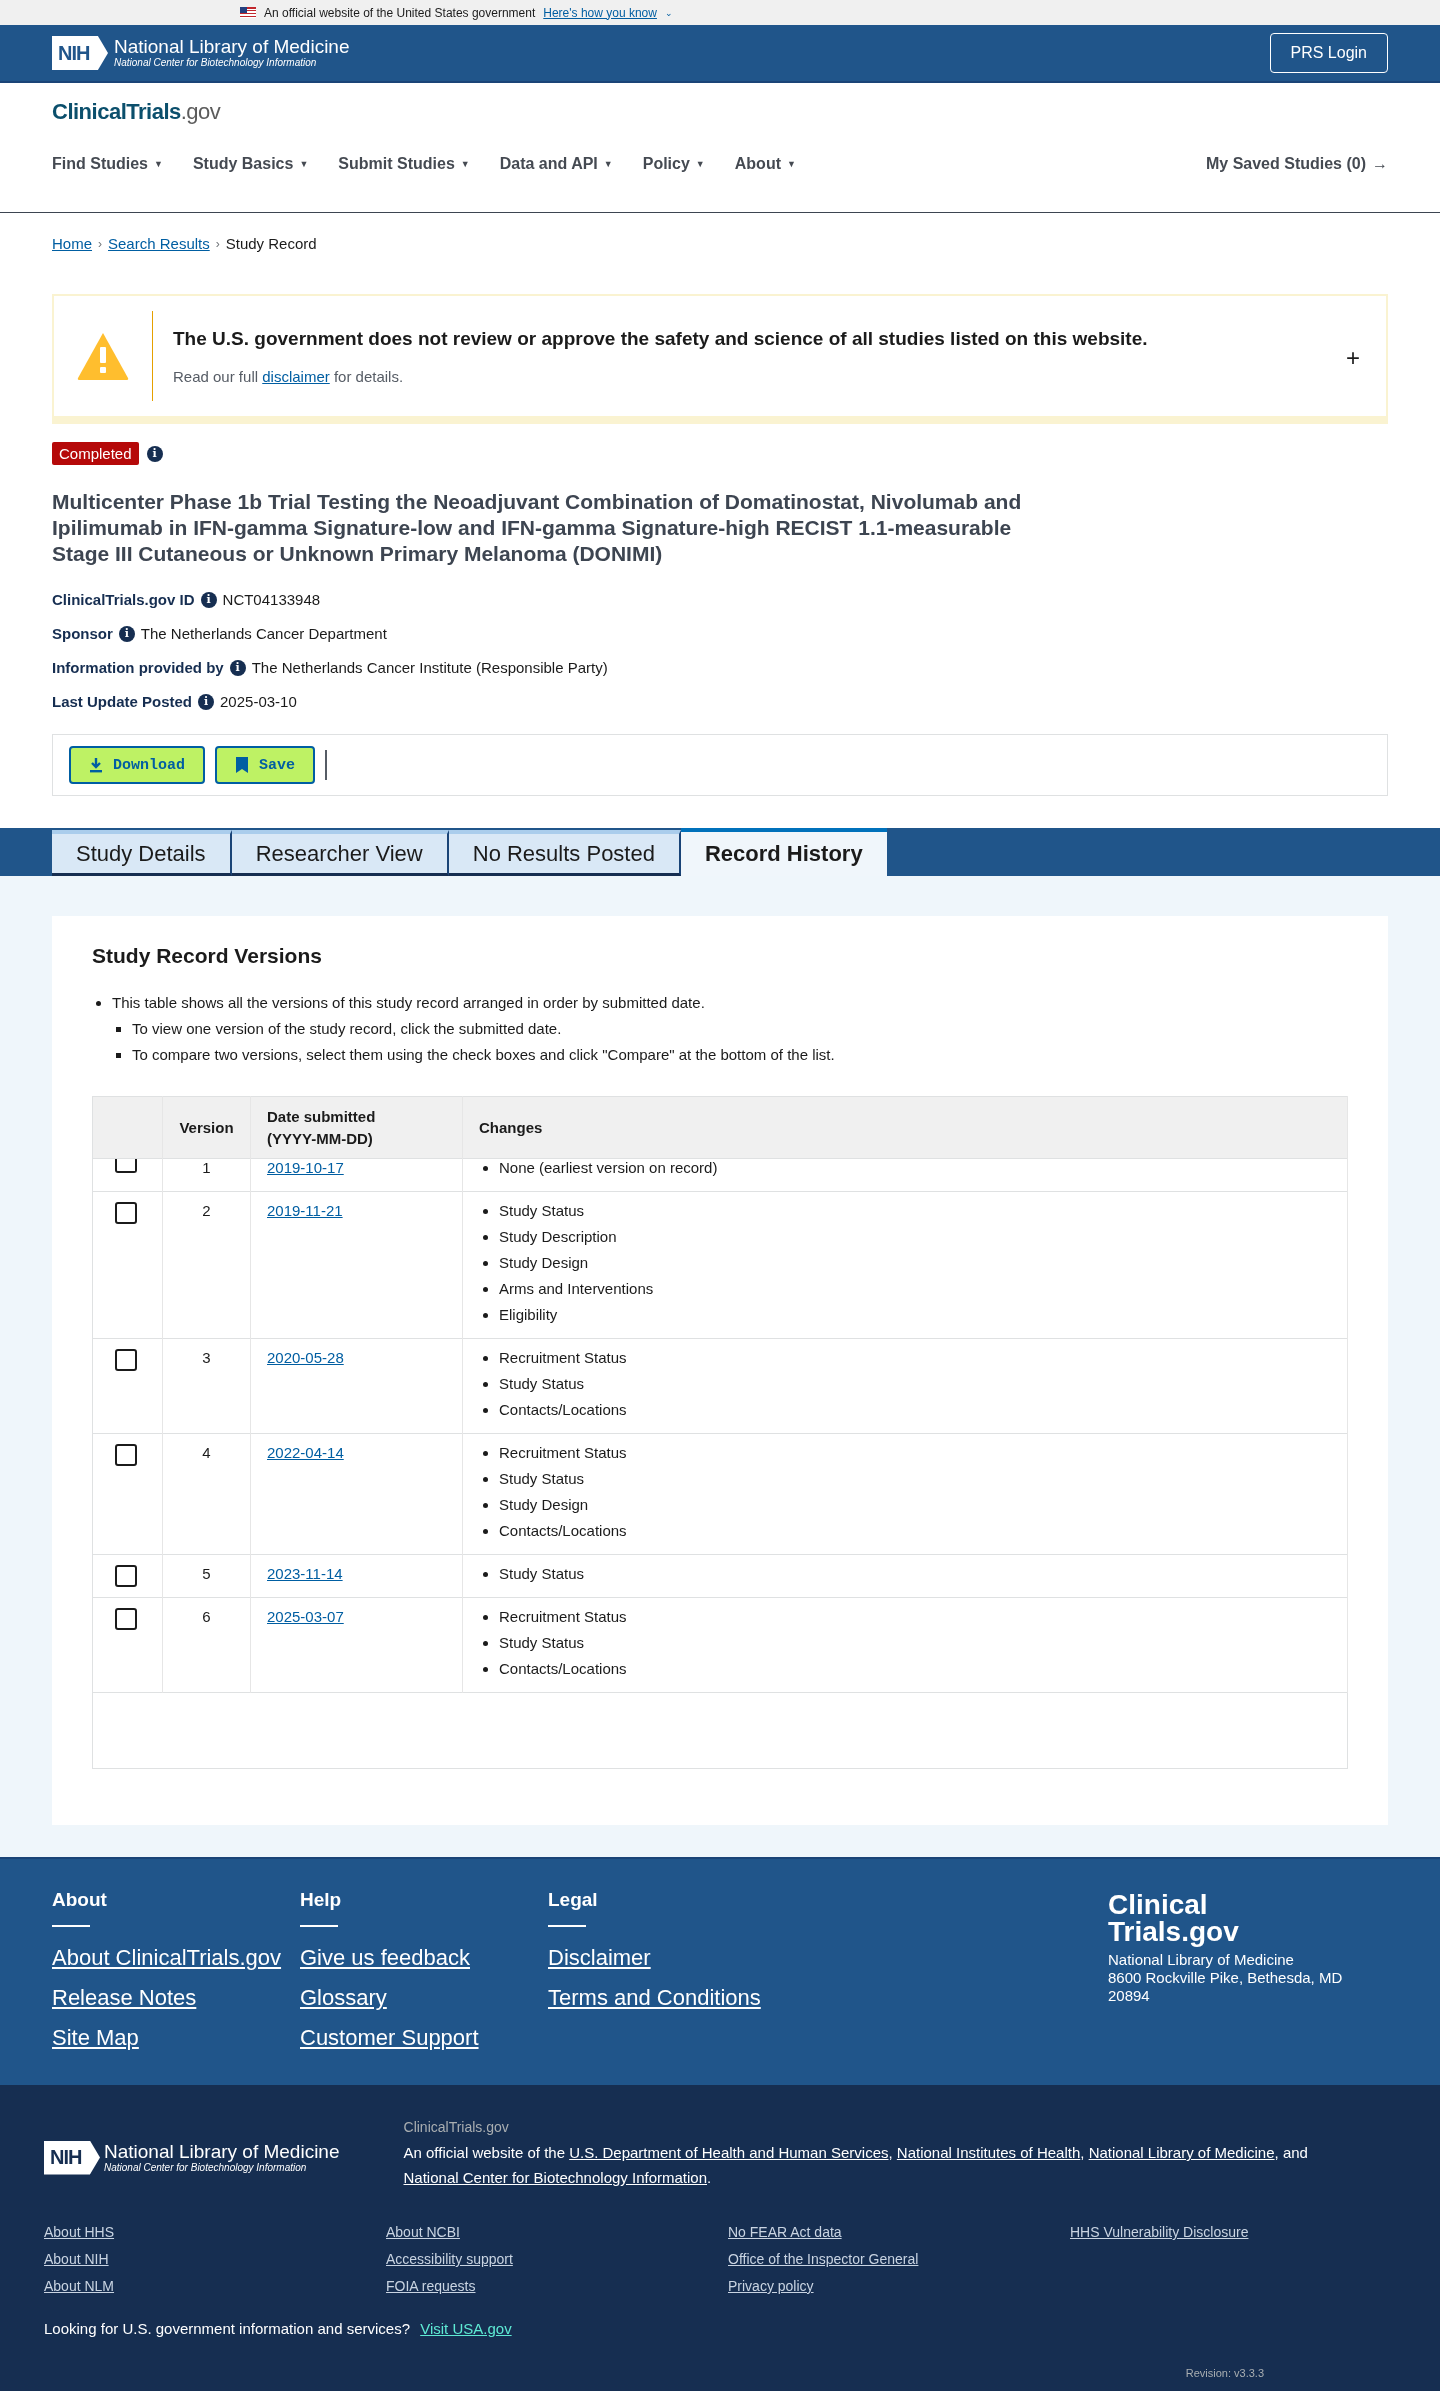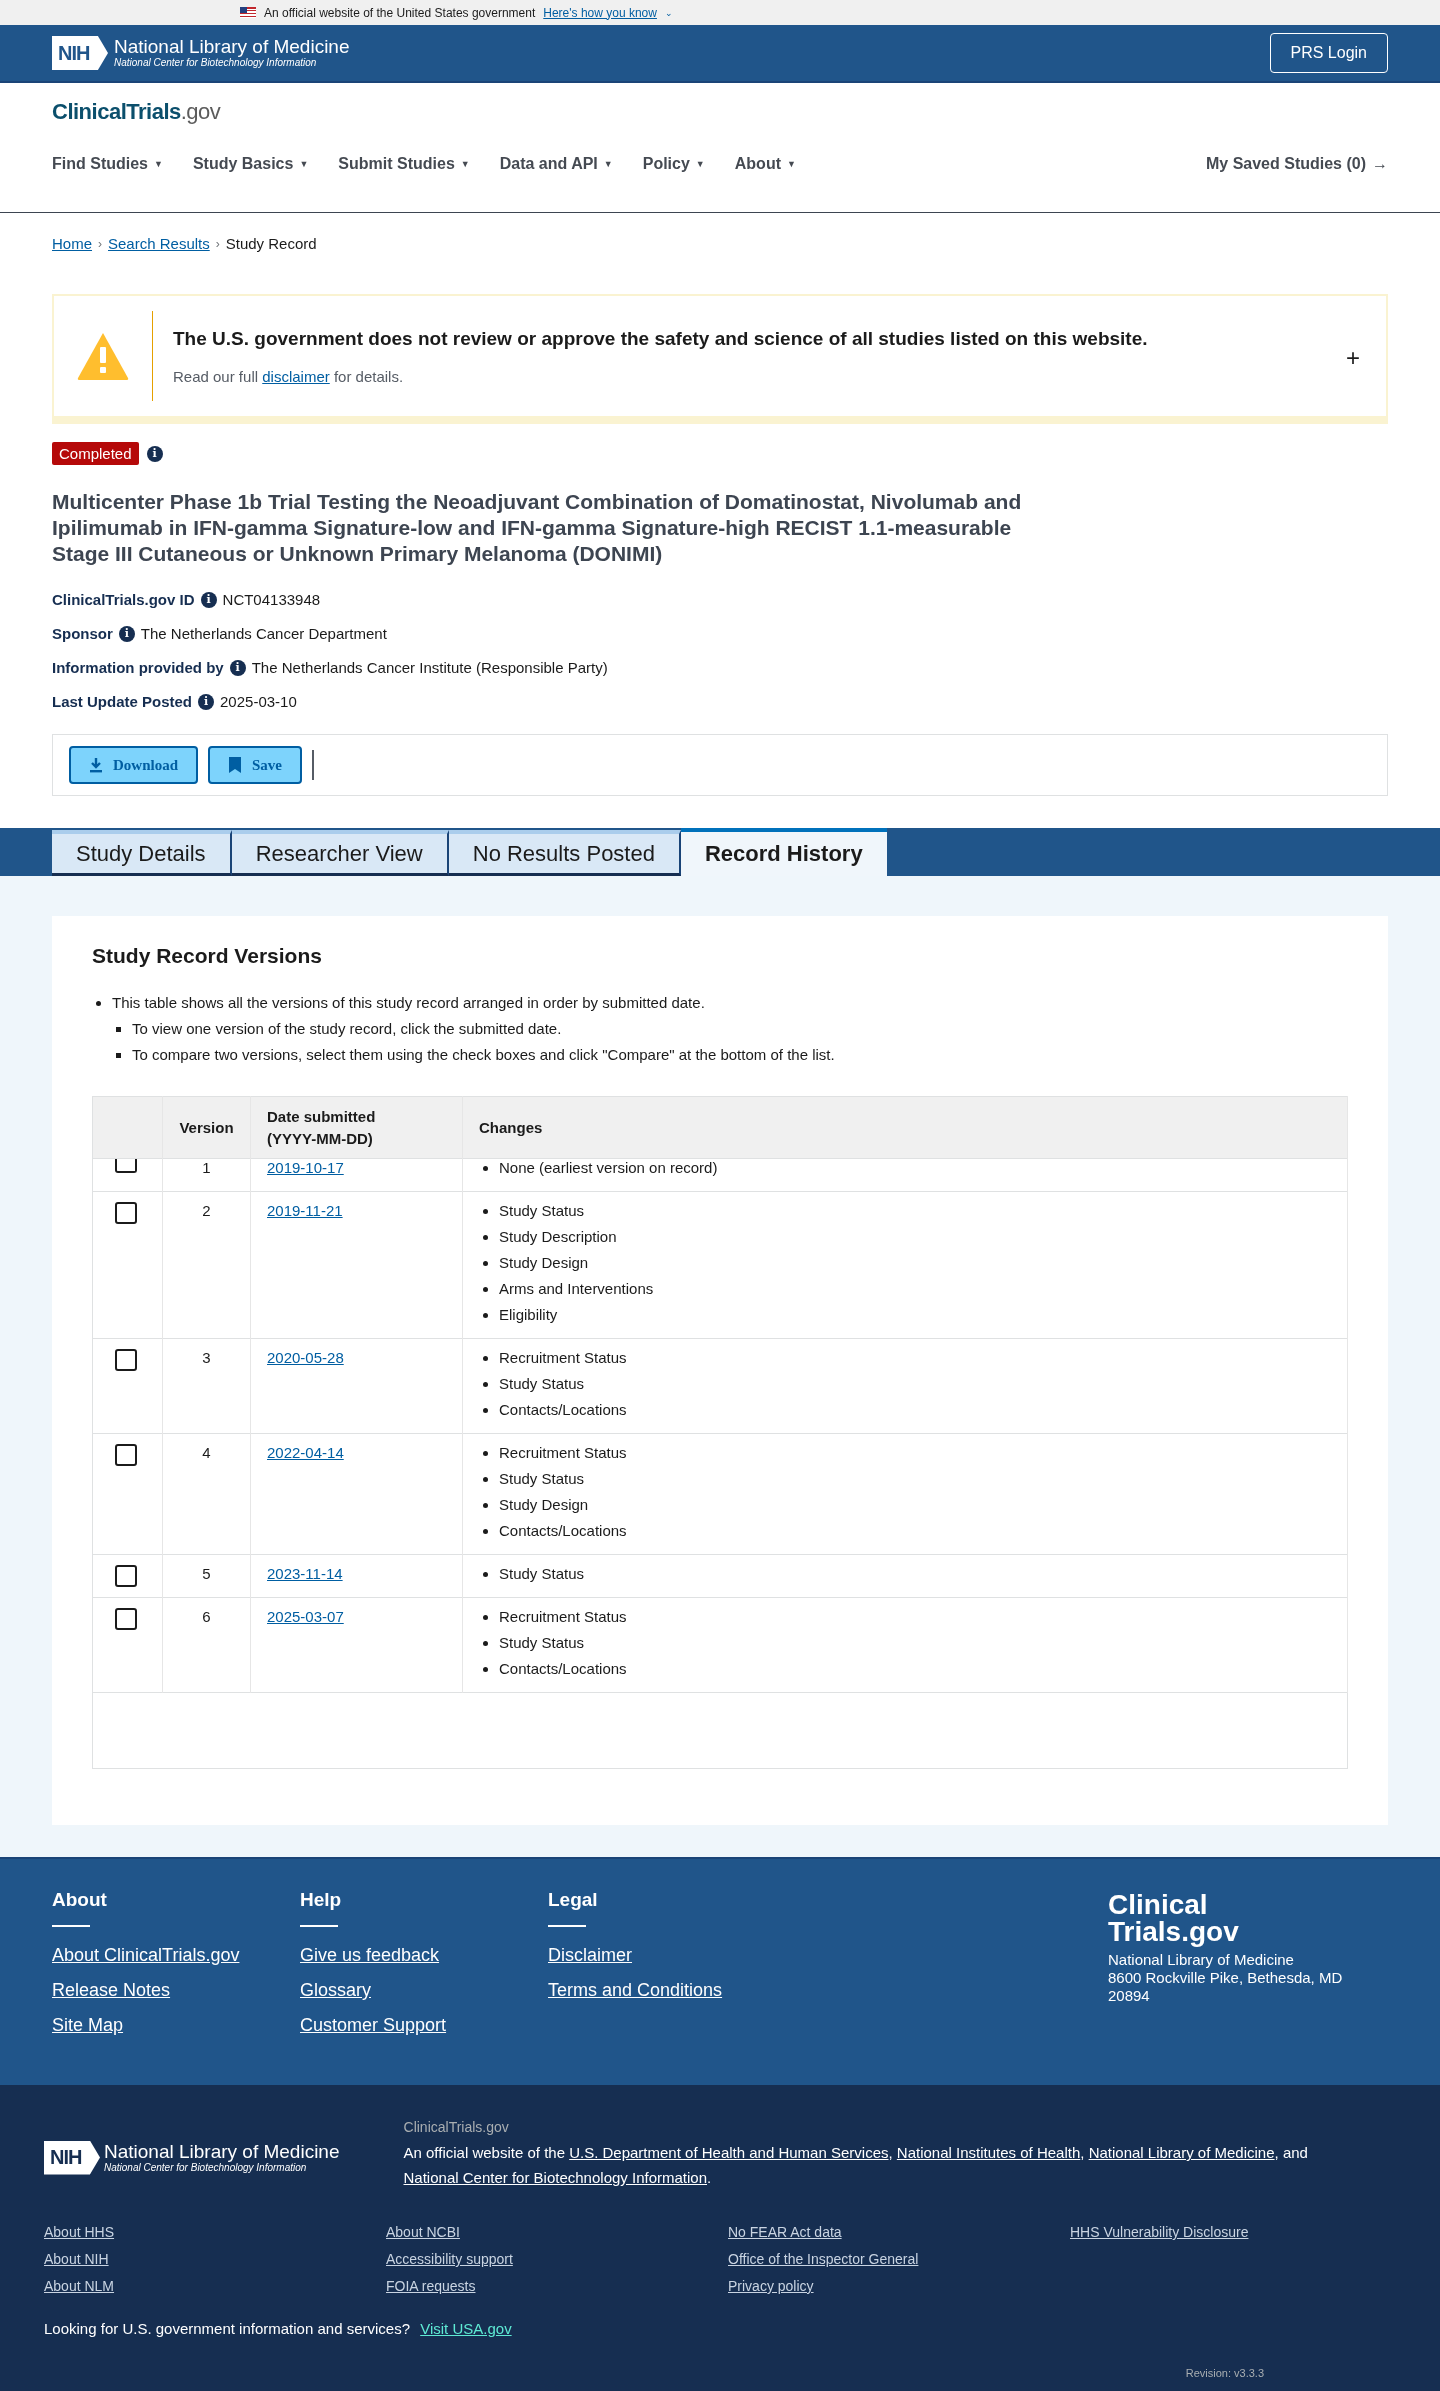--- a/index.html
+++ b/index.html
@@ -46,21 +46,21 @@
   .status-row { padding: 18px 52px 0; display: flex; align-items: center; gap: 8px; }
   .badge-completed { background: #b50909; color: #fff; font-size: 15px; padding: 3px 7px; border-radius: 2px; }
   .info-dot { width: 16px; height: 16px; border-radius: 50%; background: #162e51; color: #fff; font-size: 11px; font-weight: bold; display: inline-flex; align-items: center; justify-content: center; font-family: "DejaVu Serif", serif; }
 
   .study-title { padding: 24px 52px 0; font-size: 21px; font-weight: bold; color: #3d4551; line-height: 26px; width: 1080px; }
   .meta { padding: 24px 52px 0; }
   .meta-row { display: flex; align-items: center; gap: 6px; font-size: 15px; margin-bottom: 17px; text-align: right; }
   .meta-label { color: #162e51; font-weight: bold; }
 
   .action-bar { margin: 24px 52px 0; border: 1px solid #dfe1e2; height: 62px; display: flex; align-items: center; padding-left: 16px; gap: 10px; }
-  .act-btn { border: 2px solid #005ea2; border-radius: 4px; color: #005ea2; background: #7dd3fc; font-weight: bold; font-size: 15px; height: 38px; padding: 0 18px; display: flex; align-items: center; gap: 10px; font-family: Liberation Serif, serif; }
+  .act-btn { border: 2px solid #005ea2; border-radius: 4px; color: #005ea2; background: #bef264; font-weight: bold; font-size: 15px; height: 38px; padding: 0 18px; display: flex; align-items: center; gap: 10px; font-family: Liberation Mono, monospace; }
   .act-sep { width: 2px; height: 30px; background: #565c65; }
 
   
   .tab-bar { margin-top: 32px; background: #20558a; height: 48px; display: flex; align-items: flex-end; padding-left: 52px; }
   .tab { height: 46px; background: #d9e8f6; border-top: 4px solid #aacdec; border-right: 2px solid #1a4477; border-bottom: 3px solid #162e51; padding: 0 24px; font-size: 22px; display: flex; align-items: center; color: #1b1b1b; text-align: right; }
   .tab.active { background: #f0f6fb; border-top: 4px solid #0071bb; border-right: none; border-bottom: none; font-weight: bold; height: 48px; }
 
   
   .main { background: #eff6fb; padding: 40px 52px 32px; }
   .card { background: #fff; padding: 28px 40px 56px; }
@@ -80,21 +80,21 @@
   tr.first td { padding-top: 0; height: 28px; }
   tr.first .chk { height: 14px; border-top: none; border-radius: 0 0 3px 3px; }
   tr.first td ul { margin-top: -4px; }
   tr.spacer td { height: 76px; border-right: none; }
 
   
   .footer-top { background: #20558a; border-top: 2px solid #1a4477; padding: 30px 52px 0; height: 228px; display: flex; color: #fff; }
   .f-col { width: 248px; }
   .f-col h3 { font-size: 19px; font-weight: bold; margin-bottom: 14px; }
   .f-rule { width: 38px; height: 2px; background: #fff; margin-bottom: 18px; }
-  .f-col a { display: block; color: #fff; font-size: 18px; margin-bottom: 14px; }
+  .f-col a { display: block; color: #fff; font-size: 22px; margin-bottom: 14px; }
   .f-brand { margin-left: auto; width: 280px; padding-top: 2px; }
   .f-brand .logo { font-size: 28px; font-weight: bold; line-height: 27px; margin-bottom: 6px; }
   .f-brand .addr { font-size: 15px; line-height: 18px; }
 
   
   .footer-bot { background: #162e51; color: #fff; padding: 30px 44px 20px; height: 316px; position: relative; }
   .fb-top { display: flex; gap: 64px; }
   .fb-nih { display: flex; align-items: center; gap: 4px; padding-top: 10px; }
   .fb-nih .nih-badge { color: #162e51; }
   .fb-official { font-size: 15px; line-height: 25px; width: 930px; }

